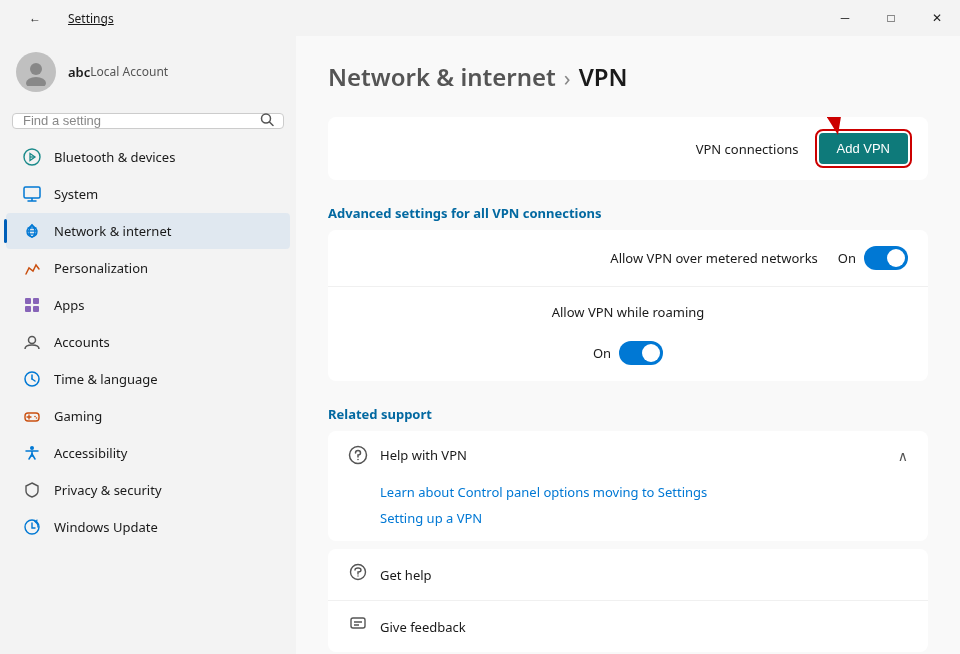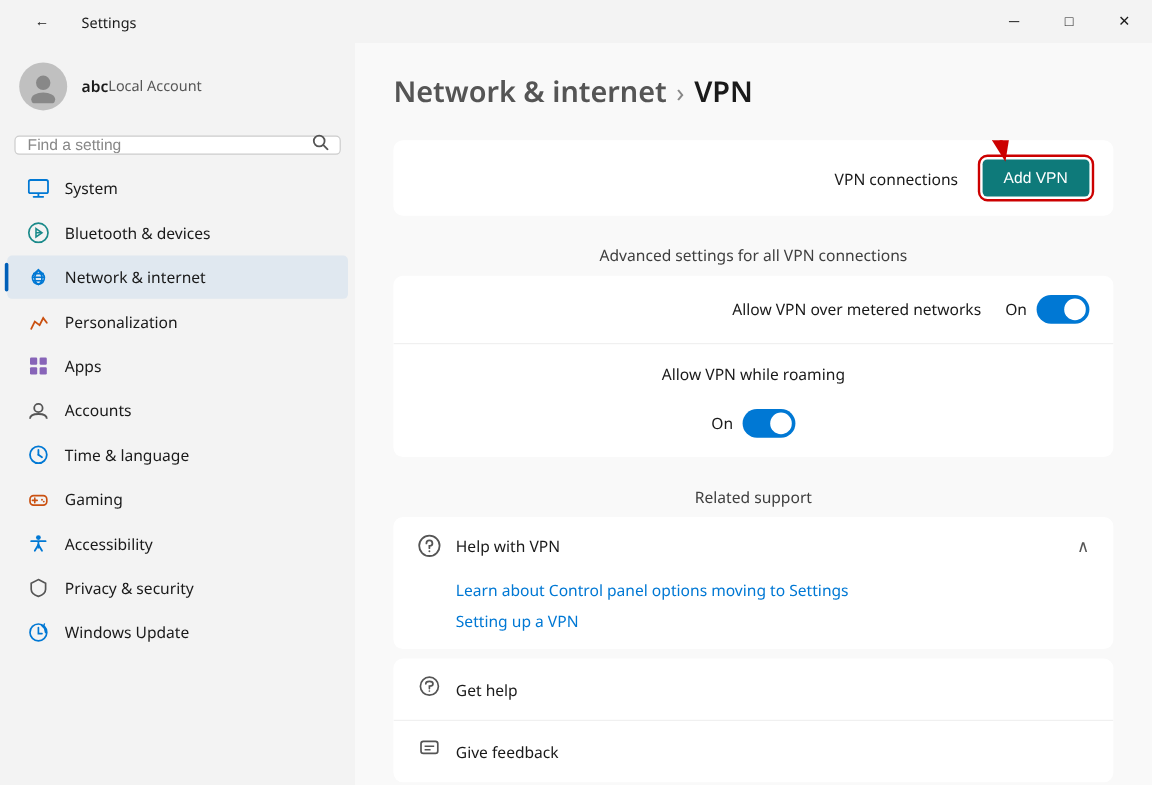--- a/index.html
+++ b/index.html
@@ -24,20 +24,21 @@
       flex-shrink: 0;
     }
     .titlebar-left {
       display: flex;
       align-items: center;
       gap: 10px;
     }
     .titlebar-title {
       font-size: 12px;
       color: #1a1a1a;
+      text-decoration: underline;
     }
     .titlebar-controls {
       display: flex;
     }
     .titlebar-btn {
       width: 46px;
       height: 36px;
       display: flex;
       align-items: center;
       justify-content: center;
@@ -232,24 +233,23 @@
       font-size: 13px;
       cursor: pointer;
       font-weight: 500;
       outline: 2px solid #cc0000;
       outline-offset: 2px;
     }
 
     
     .section-header {
       font-size: 13px;
-      font-weight: 400;
-      color: #404040;
+      font-weight: 700;
+      color: #0369a1;
       padding: 16px 0 8px 0;
-      text-align: center;
     }
 
     
     .toggle-container {
       display: flex;
       align-items: center;
       gap: 8px;
     }
     .toggle-label {
       font-size: 13px;
@@ -394,37 +394,37 @@
           <line x1="9.5" y1="9.5" x2="13" y2="13" stroke="#555" stroke-width="1.5" stroke-linecap="round"></line>
         </svg>
       </span>
     </div>
 
     <nav>
 
       <div class="nav-item">
         <div class="nav-icon">
           <svg width="18" height="18" viewBox="0 0 18 18" fill="none">
+            <circle cx="9" cy="9" r="8" stroke="#1a8a8a" stroke-width="1.4"></circle>
+            <path d="M7 5.5l5 3.5-5 3.5V5.5z" stroke="#1a8a8a" stroke-width="1.3" fill="none"></path>
+            <line x1="7" y1="9" x2="12" y2="9" stroke="#1a8a8a" stroke-width="1.3"></line>
+          </svg>
+        </div>
+        <span class="nav-label">Bluetooth &amp; devices</span>
+      </div>
+
+      <div class="nav-item">
+        <div class="nav-icon">
+          <svg width="18" height="18" viewBox="0 0 18 18" fill="none">
             <rect x="1" y="2" width="16" height="11" rx="1.5" stroke="#0078d4" stroke-width="1.5"></rect>
             <line x1="5" y1="16" x2="13" y2="16" stroke="#0078d4" stroke-width="1.5" stroke-linecap="round"></line>
             <line x1="9" y1="13" x2="9" y2="16" stroke="#0078d4" stroke-width="1.5"></line>
           </svg>
         </div>
         <span class="nav-label">System</span>
-      </div>
-
-      <div class="nav-item">
-        <div class="nav-icon">
-          <svg width="18" height="18" viewBox="0 0 18 18" fill="none">
-            <circle cx="9" cy="9" r="8" stroke="#1a8a8a" stroke-width="1.4"></circle>
-            <path d="M7 5.5l5 3.5-5 3.5V5.5z" stroke="#1a8a8a" stroke-width="1.3" fill="none"></path>
-            <line x1="7" y1="9" x2="12" y2="9" stroke="#1a8a8a" stroke-width="1.3"></line>
-          </svg>
-        </div>
-        <span class="nav-label">Bluetooth &amp; devices</span>
       </div>
 
       <div class="nav-item active">
         <div class="nav-icon">
           <svg width="18" height="18" viewBox="0 0 18 18" fill="none">
             <path d="M9 3 Q14 7 14 9 Q14 14 9 15 Q4 14 4 9 Q4 7 9 3Z" stroke="#0078d4" stroke-width="1.4" fill="none"></path>
             <path d="M9 3 Q6 7 6 9 Q6 14 9 15 Q12 14 12 9 Q12 7 9 3Z" stroke="#0078d4" stroke-width="1.4" fill="none"></path>
             <line x1="4" y1="9" x2="14" y2="9" stroke="#0078d4" stroke-width="1.3"></line>
             <line x1="4.5" y1="6" x2="13.5" y2="6" stroke="#0078d4" stroke-width="1.3"></line>
             <line x1="4.5" y1="12" x2="13.5" y2="12" stroke="#0078d4" stroke-width="1.3"></line>

